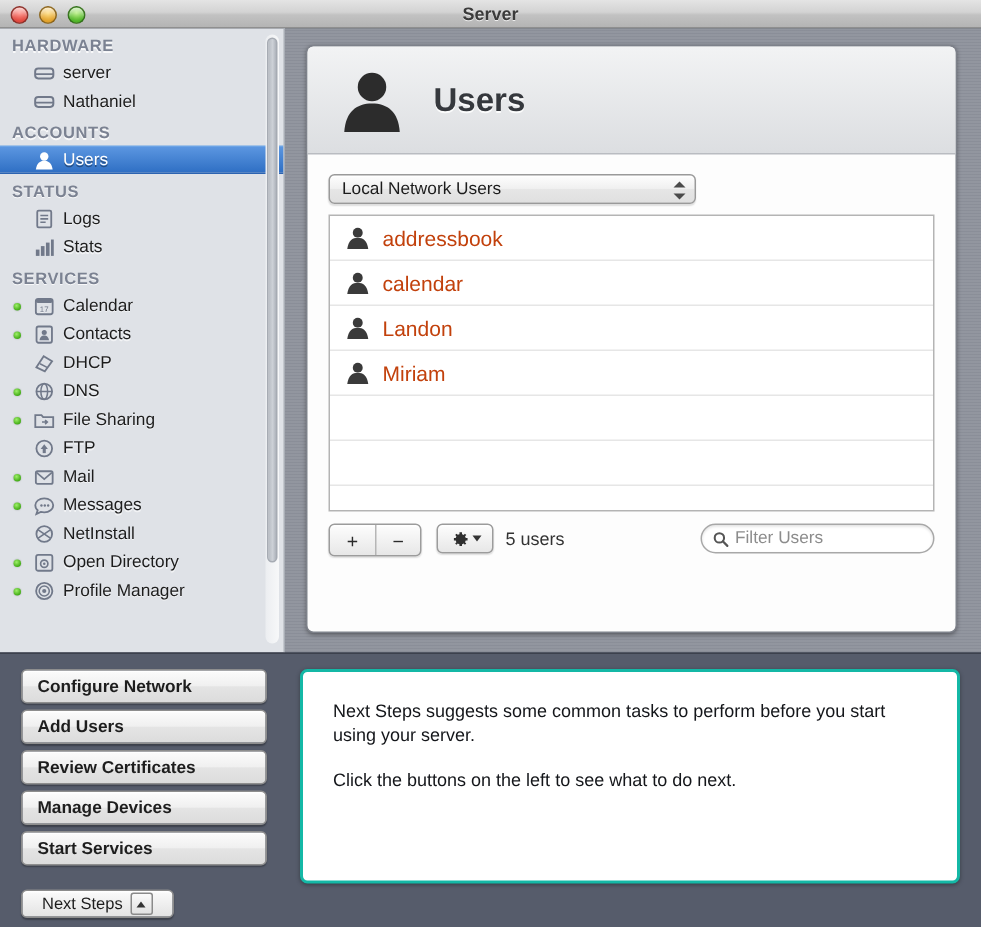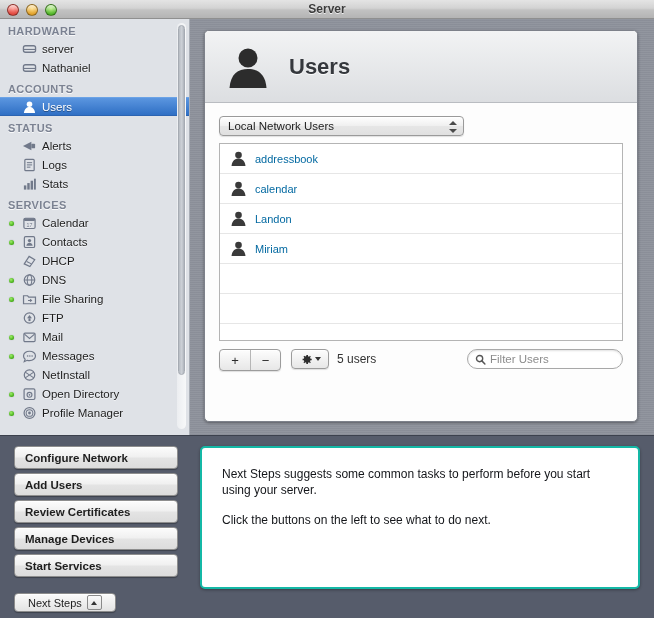--- a/index.html
+++ b/index.html
@@ -195,22 +195,22 @@
     border: 1px solid #b4b4b4;
     box-sizing: border-box;
     overflow: hidden;
   }
   .urow {
     height: 30px;
     display: flex;
     align-items: center;
     padding-left: 10px;
     border-bottom: 1px solid #e6e6e6;
-    font-size: 11px;
-    color: #0369a1;
+    font-size: 14px;
+    color: #c2410c;
     box-sizing: border-box;
   }
   .urow .uname { margin-left: 8px; }
   .urow.empty { }
 
   .list-toolbar {
     position: absolute;
     left: 14px; top: 318px;
     width: 404px; height: 22px;
   }
@@ -384,29 +384,20 @@
         <div class="sb-item selected">
           <span class="ic">
             <svg width="15" height="14" viewBox="0 0 16 15">
               <circle cx="8" cy="4.6" r="3" fill="#ffffff"></circle>
               <path d="M2 14 C2.6 9.4 5 7.6 8 7.6 C11 7.6 13.4 9.4 14 14 Z" fill="#ffffff"></path>
             </svg>
           </span>
           <span class="label">Users</span>
         </div>
         <div class="sb-section">STATUS</div>
-        <div class="sb-item">
-          <span class="ic">
-            <svg width="15" height="14" viewBox="0 0 16 15">
-              <path d="M1 7.5 L10 3 L10 12 Z" fill="#71798a"></path>
-              <rect x="10" y="5" width="4" height="5" rx="1" fill="#71798a"></rect>
-            </svg>
-          </span>
-          <span class="label">Alerts</span>
-        </div>
         <div class="sb-item">
           <span class="ic">
             <svg width="15" height="14" viewBox="0 0 16 15">
               <rect x="3" y="1.5" width="10" height="12" rx="1" fill="none" stroke="#71798a" stroke-width="1.3"></rect>
               <line x1="5.2" y1="5" x2="10.8" y2="5" stroke="#71798a" stroke-width="1.1"></line>
               <line x1="5.2" y1="7.4" x2="10.8" y2="7.4" stroke="#71798a" stroke-width="1.1"></line>
               <line x1="5.2" y1="9.8" x2="9" y2="9.8" stroke="#71798a" stroke-width="1.1"></line>
             </svg>
           </span>
           <span class="label">Logs</span>

